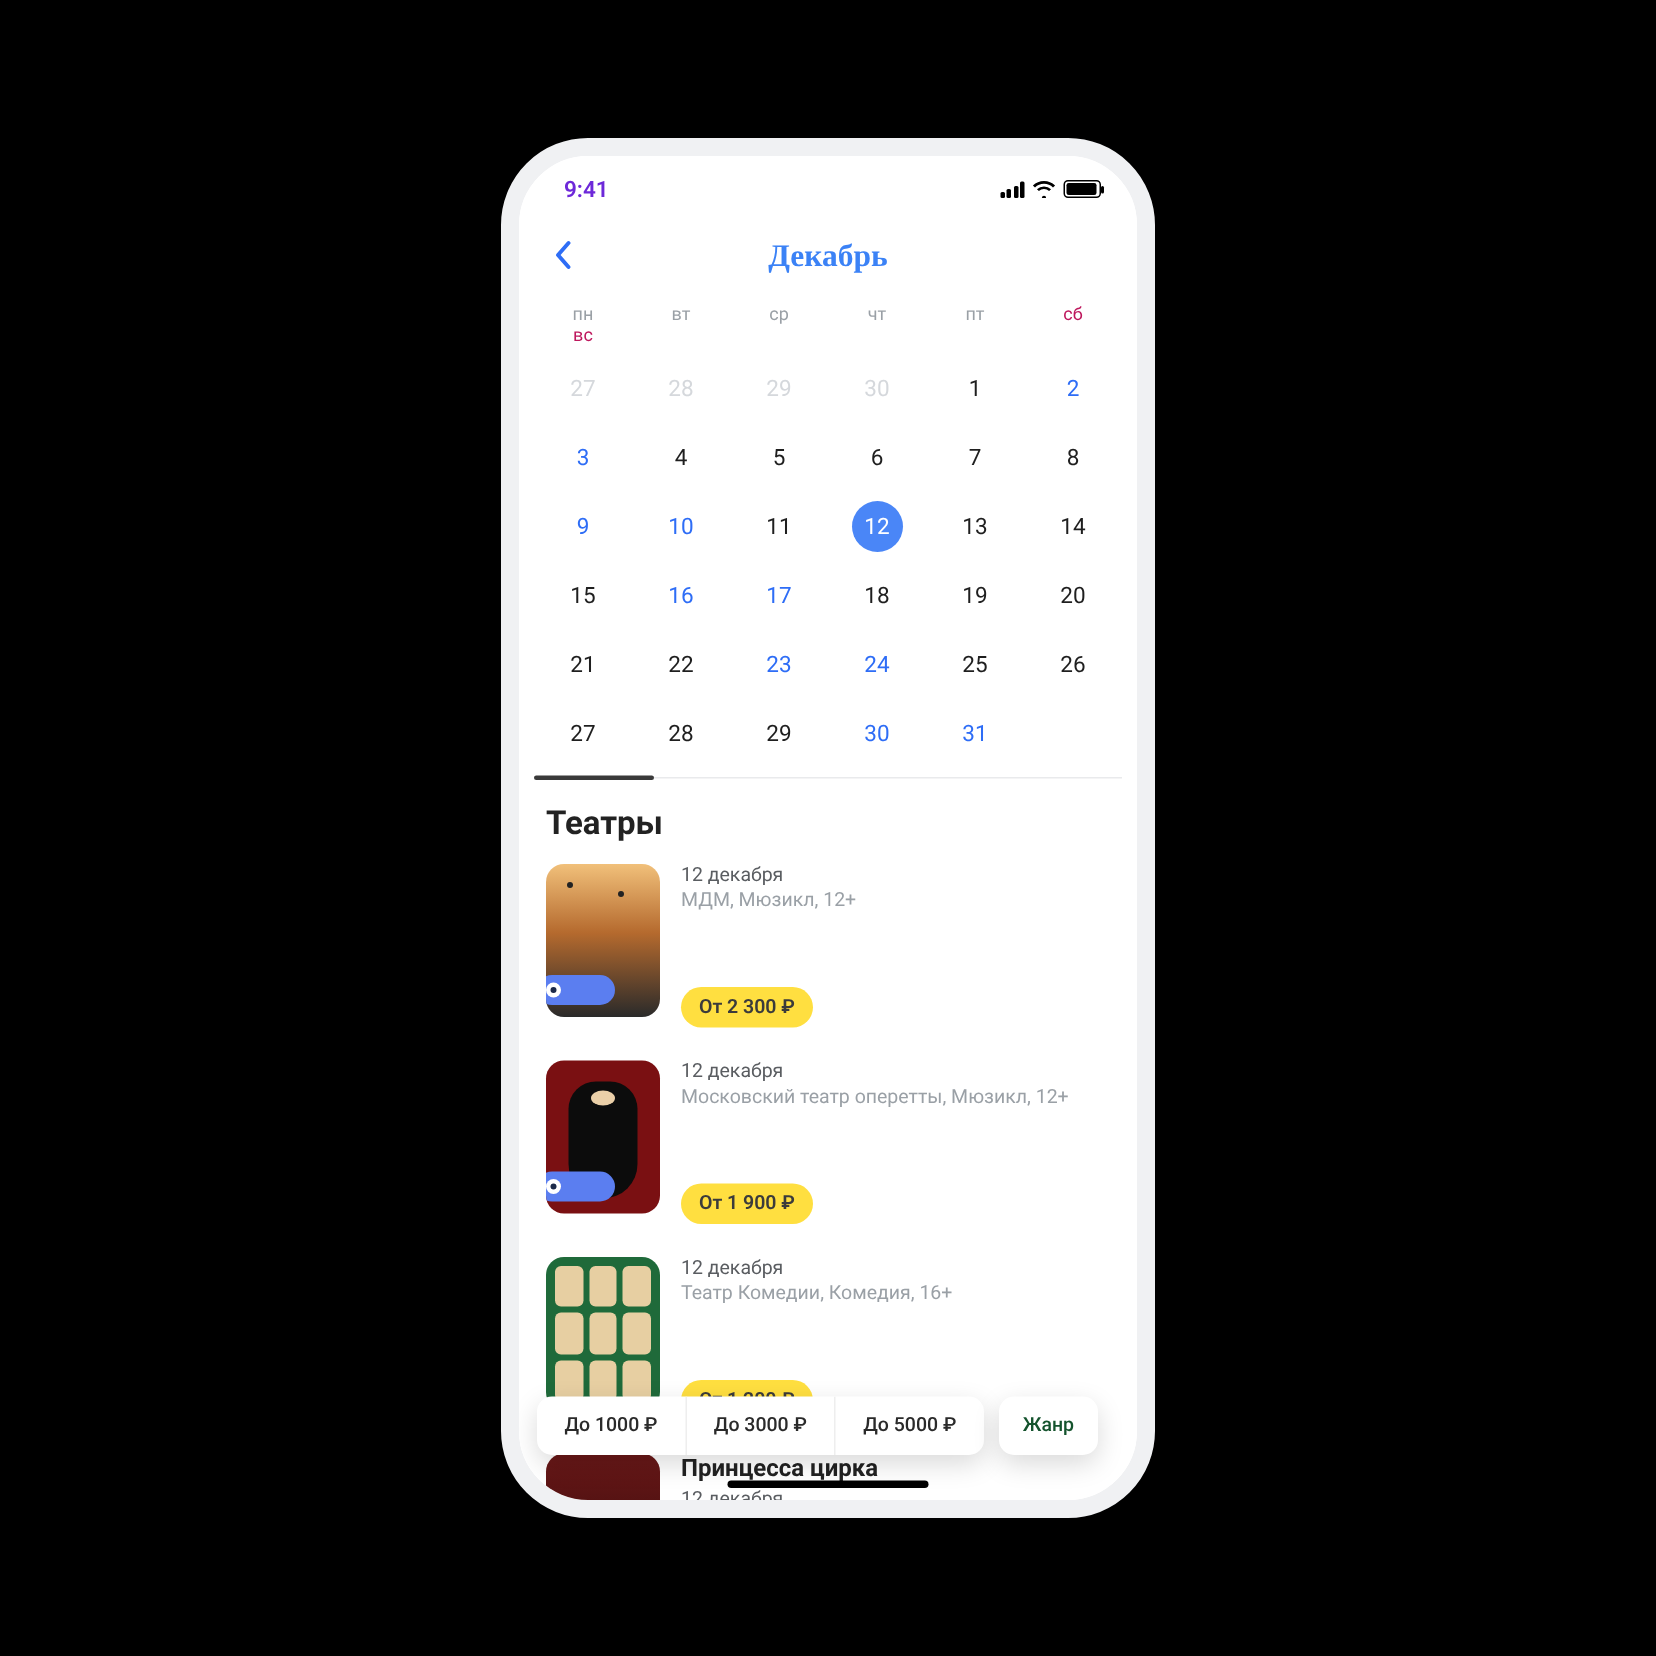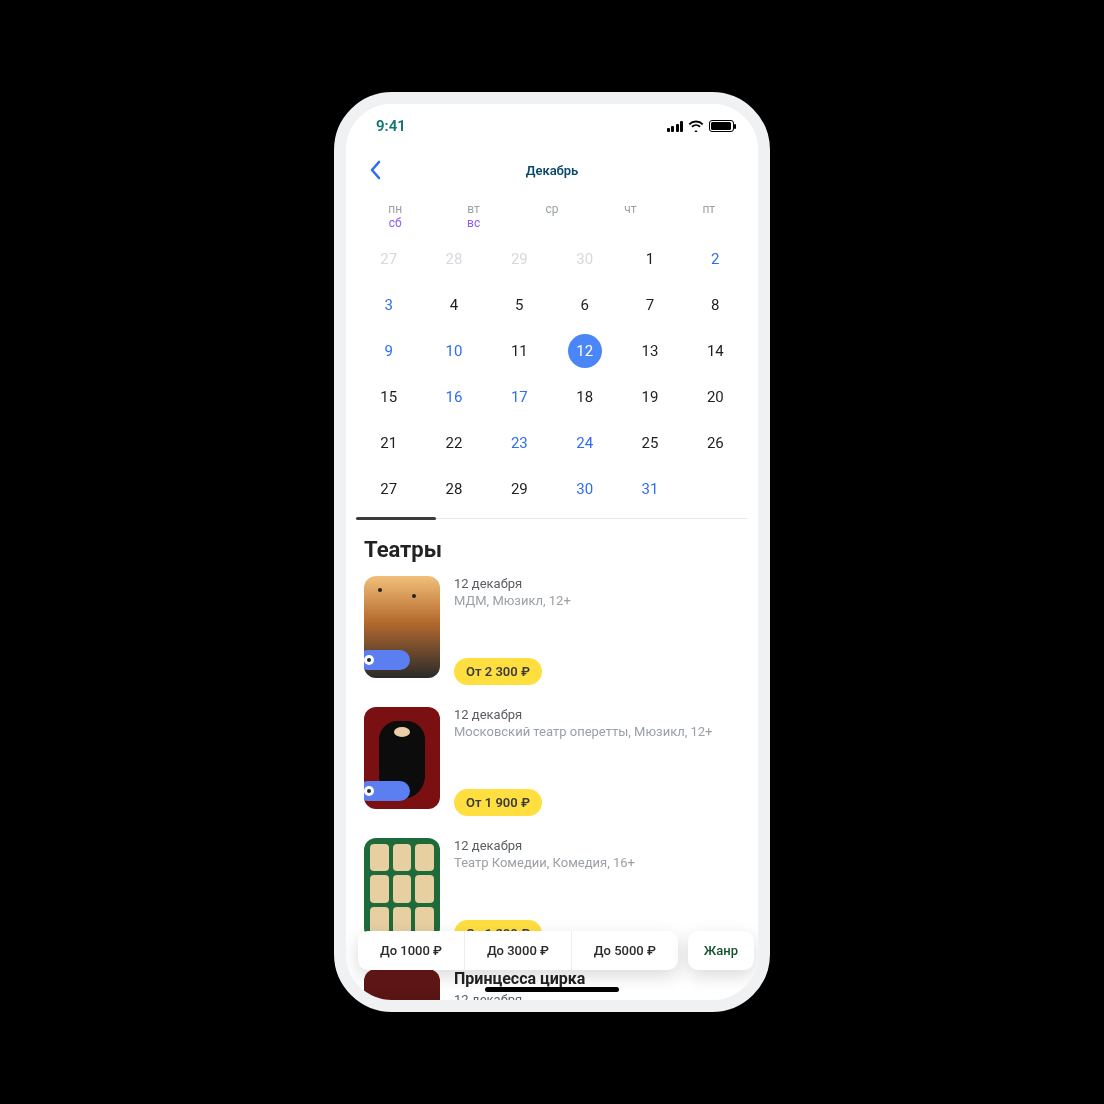--- a/index.html
+++ b/index.html
@@ -32,21 +32,21 @@
     flex-direction: column;
   }
   .status-bar {
     height: 44px;
     display: flex;
     align-items: center;
     justify-content: space-between;
     padding: 0 24px 0 30px;
     font-size: 15px;
     font-weight: 600;
-    color: #0f766e;
+    color: #6d28d9;
   }
   .status-icons { display: flex; align-items: center; gap: 5px; }
   .signal { display: flex; align-items: flex-end; gap: 1.5px; height: 11px; }
   .signal span { width: 3px; background: #000; border-radius: 1px; }
   .signal span:nth-child(1){height:4px}.signal span:nth-child(2){height:6px}.signal span:nth-child(3){height:8px}.signal span:nth-child(4){height:11px}
   .wifi svg { width: 16px; height: 12px; display:block; }
   .battery { width: 25px; height: 12px; border: 1px solid #000; border-radius: 3px; position: relative; }
   .battery::after { content:""; position:absolute; right:-3px; top:3px; width:2px; height:5px; background:#000; border-radius:1px; }
   .battery .fill { position:absolute; left:1px; top:1px; bottom:1px; width:20px; background:#000; border-radius:1.5px; }
 
@@ -60,37 +60,38 @@
   .back-btn {
     position: absolute;
     left: 14px;
     top: 50%;
     transform: translateY(-50%);
     width: 30px; height: 30px;
     display:flex; align-items:center; justify-content:center;
     color: #2e6df6;
   }
   .header-title {
-    font-size: 13px;
+    font-size: 21px;
     font-weight: 600;
-    color: #0c4a6e;
+    color: #3b82f6;
+    font-family: Liberation Serif, serif;
   }
 
   .calendar {
     padding: 4px 10px 0 10px;
   }
   .dow {
     display: grid;
-    grid-template-columns: repeat(5, 1fr);
+    grid-template-columns: repeat(6, 1fr);
     text-align: center;
     font-size: 12px;
     color: #9aa0a6;
     padding: 6px 0;
   }
-  .dow .wknd { color: #8b5cf6; }
+  .dow .wknd { color: #be185d; }
   .weeks {
     display: grid;
     grid-template-columns: repeat(6, 1fr);
   }
   .day {
     height: 46px;
     display:flex;
     align-items:center;
     justify-content:center;
     font-size: 15px;
@@ -173,21 +174,21 @@
   .thumb.e0::before{content:"";position:absolute;left:14px;top:12px;width:4px;height:4px;background:#222;border-radius:50%;box-shadow:34px 6px 0 #222;}
   .thumb.e1 { background: #7a1012; }
   .thumb.e1::before{content:"";position:absolute;left:50%;top:14px;transform:translateX(-50%);width:46px;height:78px;background:#0c0c0c;border-radius:24px 24px 30px 30px;}
   .thumb.e1::after{content:"";position:absolute;left:50%;top:20px;transform:translateX(-50%);width:16px;height:10px;background:#eacfa8;border-radius:50%;}
   .thumb.e2 { background:#1f6a3a; padding:6px; display:grid; grid-template-columns:repeat(3,1fr); grid-template-rows:repeat(3,1fr); gap:4px;}
   .thumb.e2 span{background:#e7cfa2;border-radius:4px;}
   .thumb.e3 { background: linear-gradient(180deg,#6a1818,#2a0808); }
 
   .filters {
     position:absolute;
-    left:12px; right:4px;
+    left:12px; right:26px;
     bottom: 30px;
     display:flex;
     gap: 10px;
   }
   .filter-group {
     flex:1;
     display:flex;
     background:#fff;
     border-radius:10px;
     box-shadow: 0 6px 18px rgba(0,0,0,0.15);

